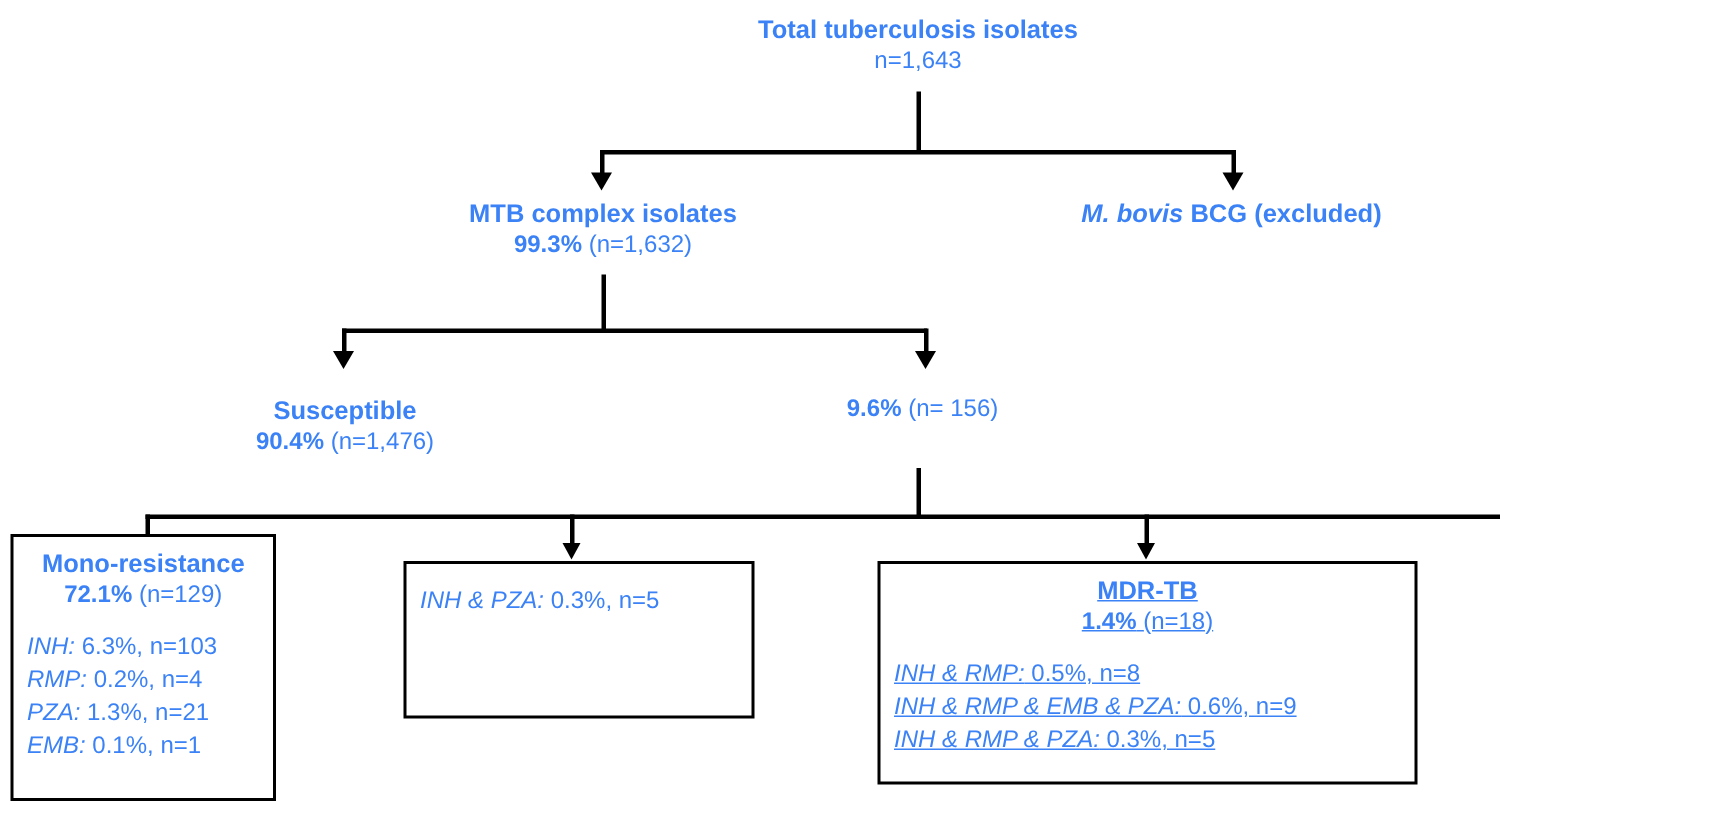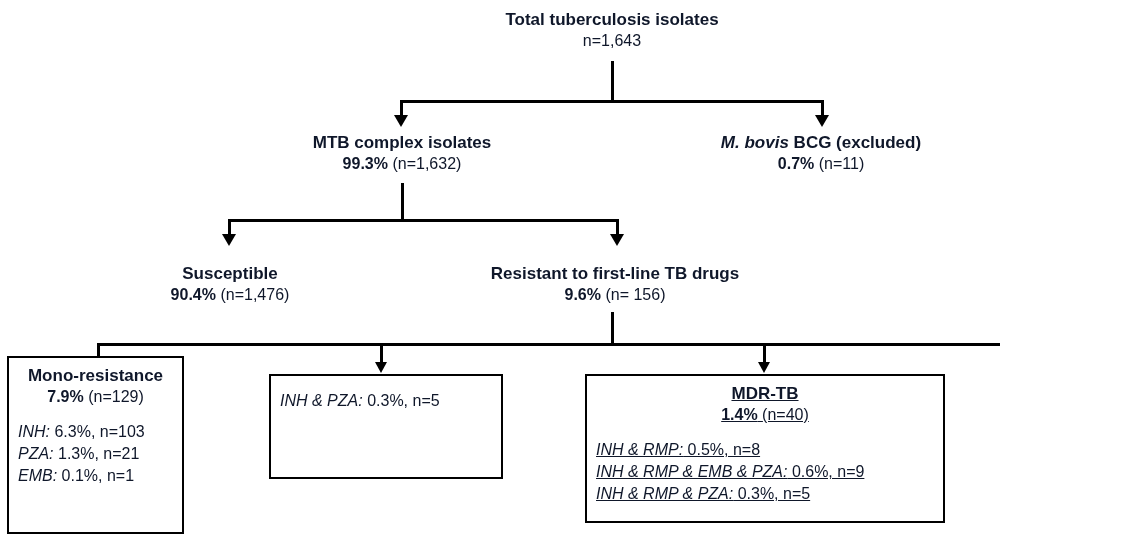--- a/index.html
+++ b/index.html
@@ -6,21 +6,21 @@
     margin: 0;
     padding: 0;
     background: #ffffff;
   }
   #page {
     position: relative;
     width: 1000px;
     height: 560px;
     background: #ffffff;
     font-family: "Liberation Sans", sans-serif;
-    color: #0f172a;
+    color: #3b82f6;
     overflow: hidden;
   }
 
   
   .node {
     position: absolute;
     text-align: center;
     line-height: 1.30;
     white-space: nowrap;
   }
@@ -121,43 +121,38 @@
   <div class="node" style="left:252px; top:132px; width:300px;">
     <span class="ttl">MTB complex isolates</span>
     <span class="sub">
       <b>99.3%</b>
       <span>(n=1,632)</span>
     </span>
   </div>
 
   <div class="node" style="left:671px; top:132px; width:300px;">
     <span class="ttl"><i class="ital">M. bovis</i><span> BCG (excluded)</span></span>
-    <span class="sub">
-      <b>0.7%</b>
-      <span>(n=11)</span>
-    </span>
   </div>
 
   <div class="vline" style="left:401px; top:183px; height:38px;"></div>
   <div class="hline" style="left:228px; top:219px; width:390px;"></div>
   <div class="vline" style="left:228px; top:219px; height:18px;"></div>
   <div class="arrow" style="left:222px; top:234px;"></div>
   <div class="vline" style="left:616px; top:219px; height:18px;"></div>
   <div class="arrow" style="left:610px; top:234px;"></div>
 
   <div class="node" style="left:105px; top:263px; width:250px;">
     <span class="ttl">Susceptible</span>
     <span class="sub">
       <b>90.4%</b>
       <span>(n=1,476)</span>
     </span>
   </div>
 
   <div class="node" style="left:455px; top:263px; width:320px;">
-    <span class="ttl">Resistant to first-line TB drugs</span>
     <span class="sub">
       <b>9.6%</b>
       <span>(n= 156)</span>
     </span>
   </div>
 
   <div class="vline" style="left:611px; top:312px; height:33px;"></div>
   <div class="hline" style="left:97px; top:343px; width:966px;"></div>
 
   <div class="vline" style="left:97px; top:343px; height:23px;"></div>
@@ -169,43 +164,44 @@
   <div class="vline" style="left:763px; top:343px; height:23px;"></div>
   <div class="arrow-sm" style="left:758px; top:362px;"></div>
 
   <div class="vline" style="left:1061px; top:343px; height:23px;"></div>
   <div class="arrow-sm" style="left:1056px; top:362px;"></div>
 
   <div class="box" style="left:7px; top:356px; width:177px; height:178px;">
     <div class="box-head">
       <span class="ttl">Mono-resistance</span>
       <span class="sub">
-        <b>7.9%</b>
+        <b>72.1%</b>
         <span>(n=129)</span>
       </span>
     </div>
     <div class="box-list">
       <div class="row"><span class="dg">INH:</span><span> 6.3%, n=103</span></div>
+      <div class="row"><span class="dg">RMP:</span><span> 0.2%, n=4</span></div>
       <div class="row"><span class="dg">PZA:</span><span> 1.3%, n=21</span></div>
       <div class="row"><span class="dg">EMB:</span><span> 0.1%, n=1</span></div>
     </div>
   </div>
 
   <div class="box" style="left:269px; top:374px; width:234px; height:105px;">
     <div class="box-list">
       <div class="row"><span class="dg">INH &amp; PZA:</span><span> 0.3%, n=5</span></div>
     </div>
   </div>
 
   <div class="box" style="left:585px; top:374px; width:360px; height:149px;text-decoration:underline;">
     <div class="box-head">
       <span class="ttl">MDR-TB</span>
       <span class="sub">
         <b>1.4%</b>
-        <span>(n=40)</span>
+        <span>(n=18)</span>
       </span>
     </div>
     <div class="box-list">
       <div class="row"><span class="dg">INH &amp; RMP:</span><span> 0.5%, n=8</span></div>
       <div class="row"><span class="dg">INH &amp; RMP &amp; EMB &amp; PZA:</span><span> 0.6%, n=9</span></div>
       <div class="row"><span class="dg">INH &amp; RMP &amp; PZA:</span><span> 0.3%, n=5</span></div>
     </div>
   </div>
 
   <div class="box" style="left:1012px; top:374px; width:116px; height:61px;">

